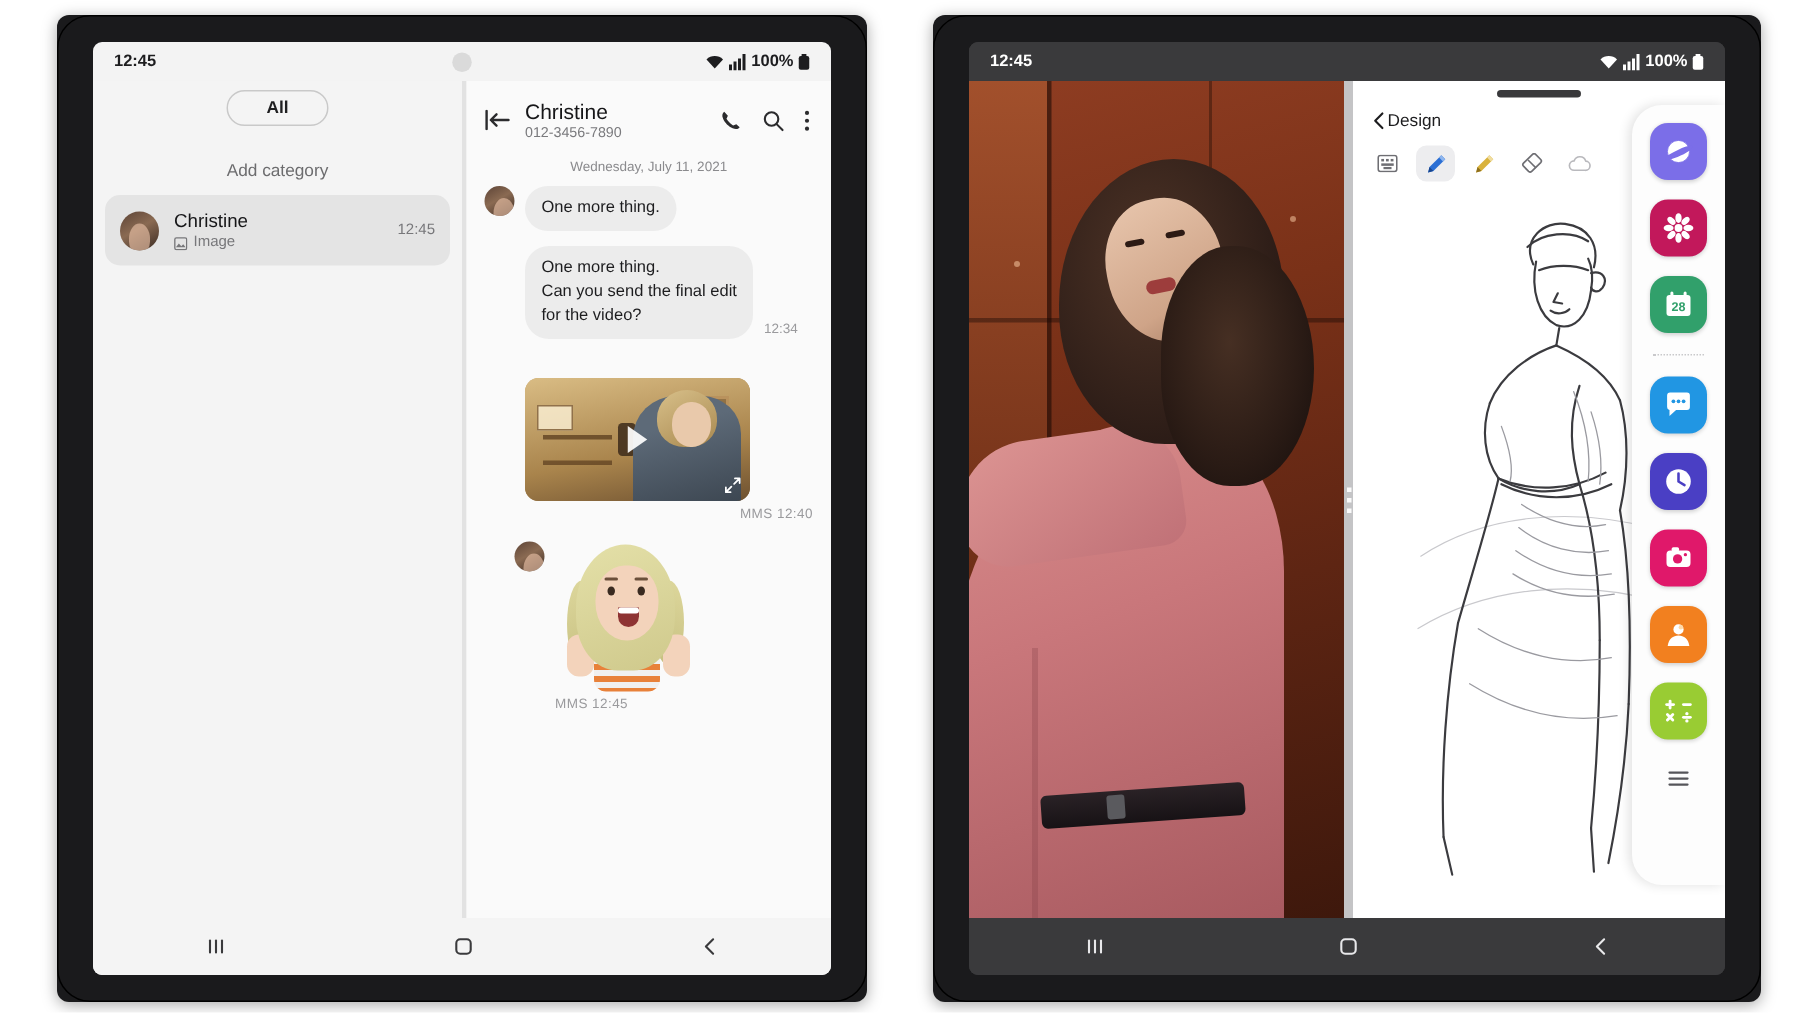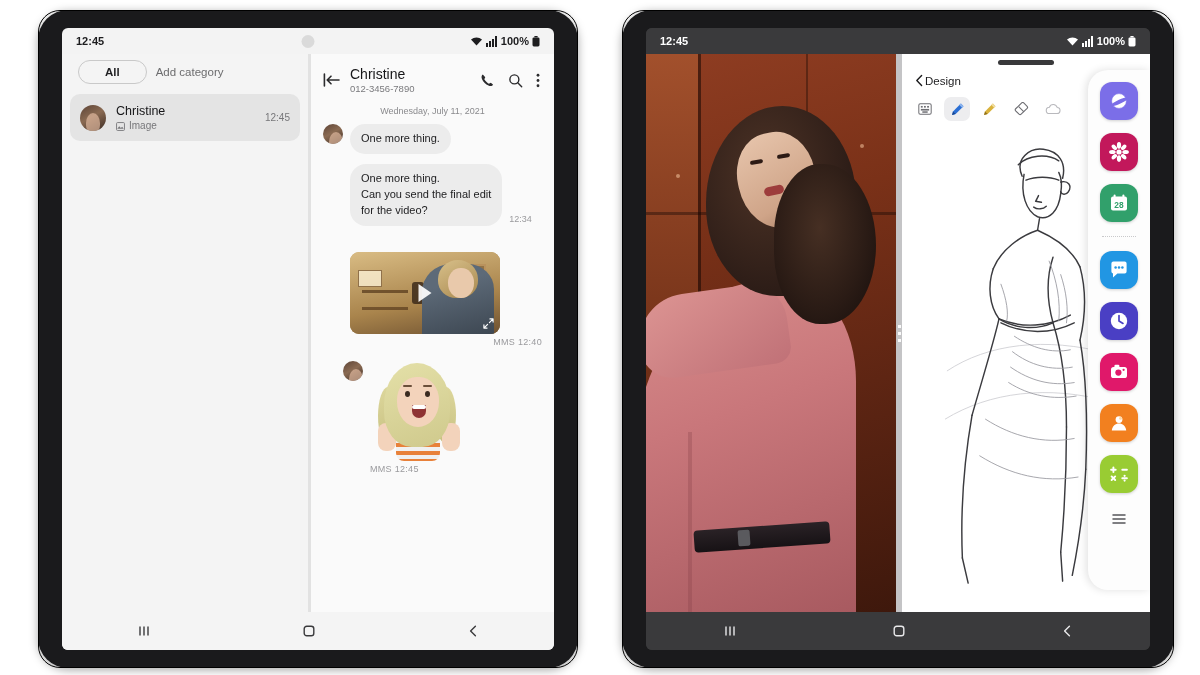--- a/index.html
+++ b/index.html
@@ -8,21 +8,21 @@
     background: #ffffff;
     font-family: "Liberation Sans", sans-serif;
     overflow: hidden;
     position: relative;
   }
 
   
   .device {
     position: absolute;
     background: #1a1a1c;
-    border-radius: 30px;
+    border-radius: 8px;
     box-shadow: 0 2px 10px rgba(0,0,0,.35);
   }
   .device::after {
     content: "";
     position: absolute; inset: 0;
     border-radius: 22px;
     border: 1px solid #000;
     pointer-events: none;
   }
   #device-left  { left: 38px;  top: 10px; width: 540px; height: 658px; }
@@ -65,21 +65,21 @@
     position:absolute; top:26px; bottom:38px; left:246px; width:3px; background:#e2e2e2;
   }
 
   .msg-header {
     display:flex; align-items:center; justify-content:space-between;
     padding: 14px 16px 8px 16px;
   }
   .msg-title { font-size: 17px; color:#1b1b1d; font-weight:400; }
   .hdr-icons { display:flex; align-items:center; gap:14px; color:#2b2b2d; }
 
-  .chips { display:flex; align-items:center; gap:9px; padding: 6px 16px 10px 16px; }
+  .chips { display:flex; align-items:center; gap:24px; padding: 6px 16px 10px 16px; flex-direction: column; }
   .chip {
     border:1px solid #c9c9c9; border-radius:16px; padding:5px 26px;
     font-size:11.5px; color:#1f1f21; background:#f4f4f4; font-weight:bold;
   }
   .chip-plain { font-size:11.5px; color:#6c6c6e; }
 
   .conv-item {
     display:flex; align-items:center; gap:10px;
     margin: 0 8px; padding: 10px 10px;
     background:#e4e4e4; border-radius:10px;

